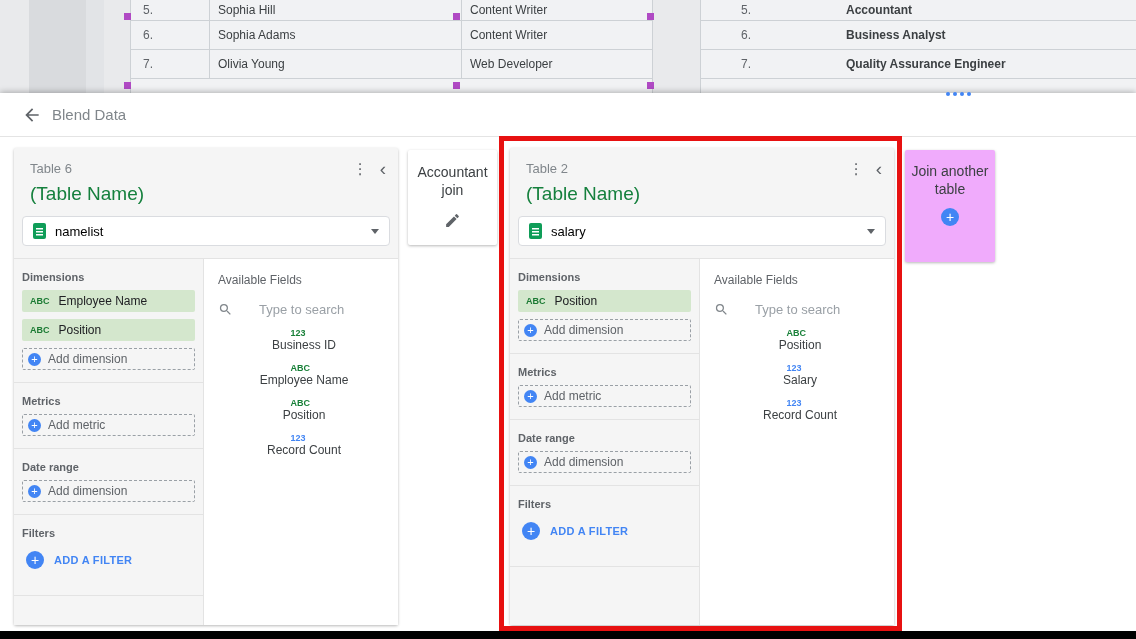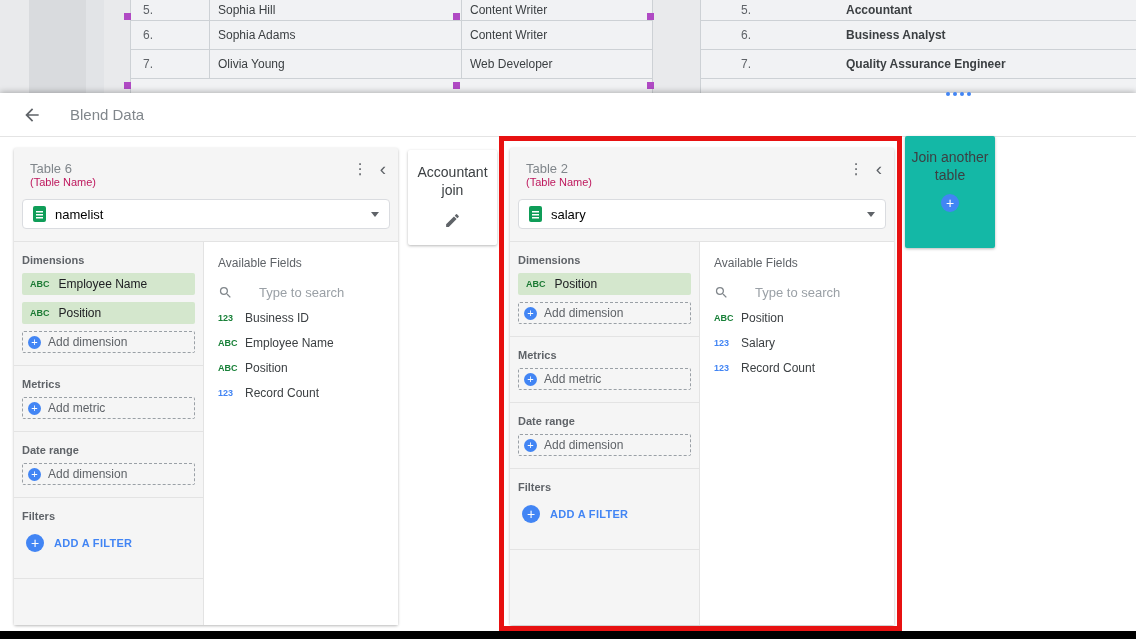--- a/index.html
+++ b/index.html
@@ -23,29 +23,29 @@
   .c-role-r { flex:1; padding-left:15px; height:100%; display:flex; align-items:center;font-weight:bold; }
   .handle { position:absolute; width:7px; height:7px; background:#b04ac4; z-index:3; }
   .nav-dots { position:absolute; left:946px; top:92px; z-index:20; display:flex; gap:3px; }
   .nav-dots span { width:4px; height:4px; border-radius:50%; background:#4285f4; }
 
   
   .blend-panel { position:absolute; left:0; top:93px; width:1136px; height:538px;
     background:#fff; box-shadow:0 -1px 6px rgba(0,0,0,.28); z-index:10; }
   .panel-header { height:44px; border-bottom:1px solid #e4e4e4; display:flex; align-items:center; padding-left:18px; }
   .back-btn { width:28px; height:28px; display:flex; align-items:center; justify-content:center; cursor:pointer; }
-  .panel-title { font-size:15px; color:#80868b; margin-left:24px; }
+  .panel-title { font-size:15px; color:#80868b; margin-left:6px; }
 
   .card { position:absolute; background:#f5f5f5; box-shadow:0 1px 3px rgba(0,0,0,.28); border-radius:2px; }
   .table-card { width:384px; height:477px; top:55px; display:flex; flex-direction:column; }
   #table1-card { left:14px; } #table2-card { left:510px; }
 
   .card-head { padding:13px 16px 0; position:relative; flex:0 0 auto; }
   .card-title { font-size:13px; color:#80868b; }
-  .card-sub { font-size:11px; color:#be185d; }
+  .card-sub { font-size:19px; color:#15803d; margin-top:7px; }
   .head-actions { position:absolute; right:12px; top:11px; display:flex; align-items:center; gap:12px; color:#5f6368; }
   .dots-v { font-size:15px; cursor:pointer; }
   .chev { font-size:19px; line-height:1; cursor:pointer; }
 
   .select { margin:11px 8px 0; height:30px; background:#fff; border:1px solid #dadce0; border-radius:4px;
     display:flex; align-items:center; padding:0 10px; gap:9px; cursor:pointer; }
   .select-label { font-size:13px; color:#000000; flex:1; }
   .caret { width:0; height:0; border-left:4px solid transparent; border-right:4px solid transparent; border-top:5px solid #5f6368; }
 
   .card-body { flex:1; display:flex; margin-top:12px; border-top:1px solid #e3e3e3; overflow:hidden; }
@@ -66,30 +66,30 @@
   .plus-lg { width:18px; height:18px; border-radius:50%; background:#4285f4; color:#fff; font-size:14px;
     line-height:18px; text-align:center; flex:0 0 auto; }
   .filter-label { font-size:11px; font-weight:bold; color:#4285f4; letter-spacing:.3px; }
 
   .tcol-right { flex:1; background:#fff; padding:14px 8px 0 14px; }
   .af-title { font-size:12px; color:#5f6368; }
   .search-row { display:flex; align-items:center; gap:26px; margin-top:15px; }
   .search-input { border:none; outline:none; background:transparent; font-size:13px; color:#202124;
     width:120px; font-family:inherit; }
   .search-input::placeholder { color:#9aa0a6; }
-  .field-row { display:flex; align-items:center; margin-top:11px; cursor:pointer; }
+  .field-row { display:flex; align-items:center; margin-top:11px; cursor:pointer;flex-direction:column; }
   .field-type { width:27px; font-size:9px; font-weight:bold; }
   .field-type.dim { color:#188038; } .field-type.met { color:#4285f4; }
   .field-label { font-size:12px; color:#3c4043; }
 
   .configure-card { left:408px; top:57px; width:89px; height:95px; background:#fff; text-align:center; padding-top:13px; }
   .configure-label { font-size:14px; color:#3c4043; line-height:1.3; }
   .pencil { margin-top:13px; cursor:pointer; display:inline-block; }
 
-  .join-card { left:905px; top:43px; width:90px; height:112px; background:#14b8a6; text-align:center; padding-top:12px; }
+  .join-card { left:905px; top:57px; width:90px; height:112px; background:#f0abfc; text-align:center; padding-top:12px; }
   .join-label { font-size:14px; color:#3c4043; line-height:1.3; }
   .join-plus { margin:10px auto 0; cursor:pointer; }
 
   .red-box { position:absolute; left:499px; top:136px; width:403px; height:495px;
     border:5px solid #e71111; z-index:60; pointer-events:none; }
   .black-bar { position:absolute; left:0; bottom:0; width:1136px; height:8px; background:#000; z-index:40; }
 </style>
 </head>
 <body>
 

